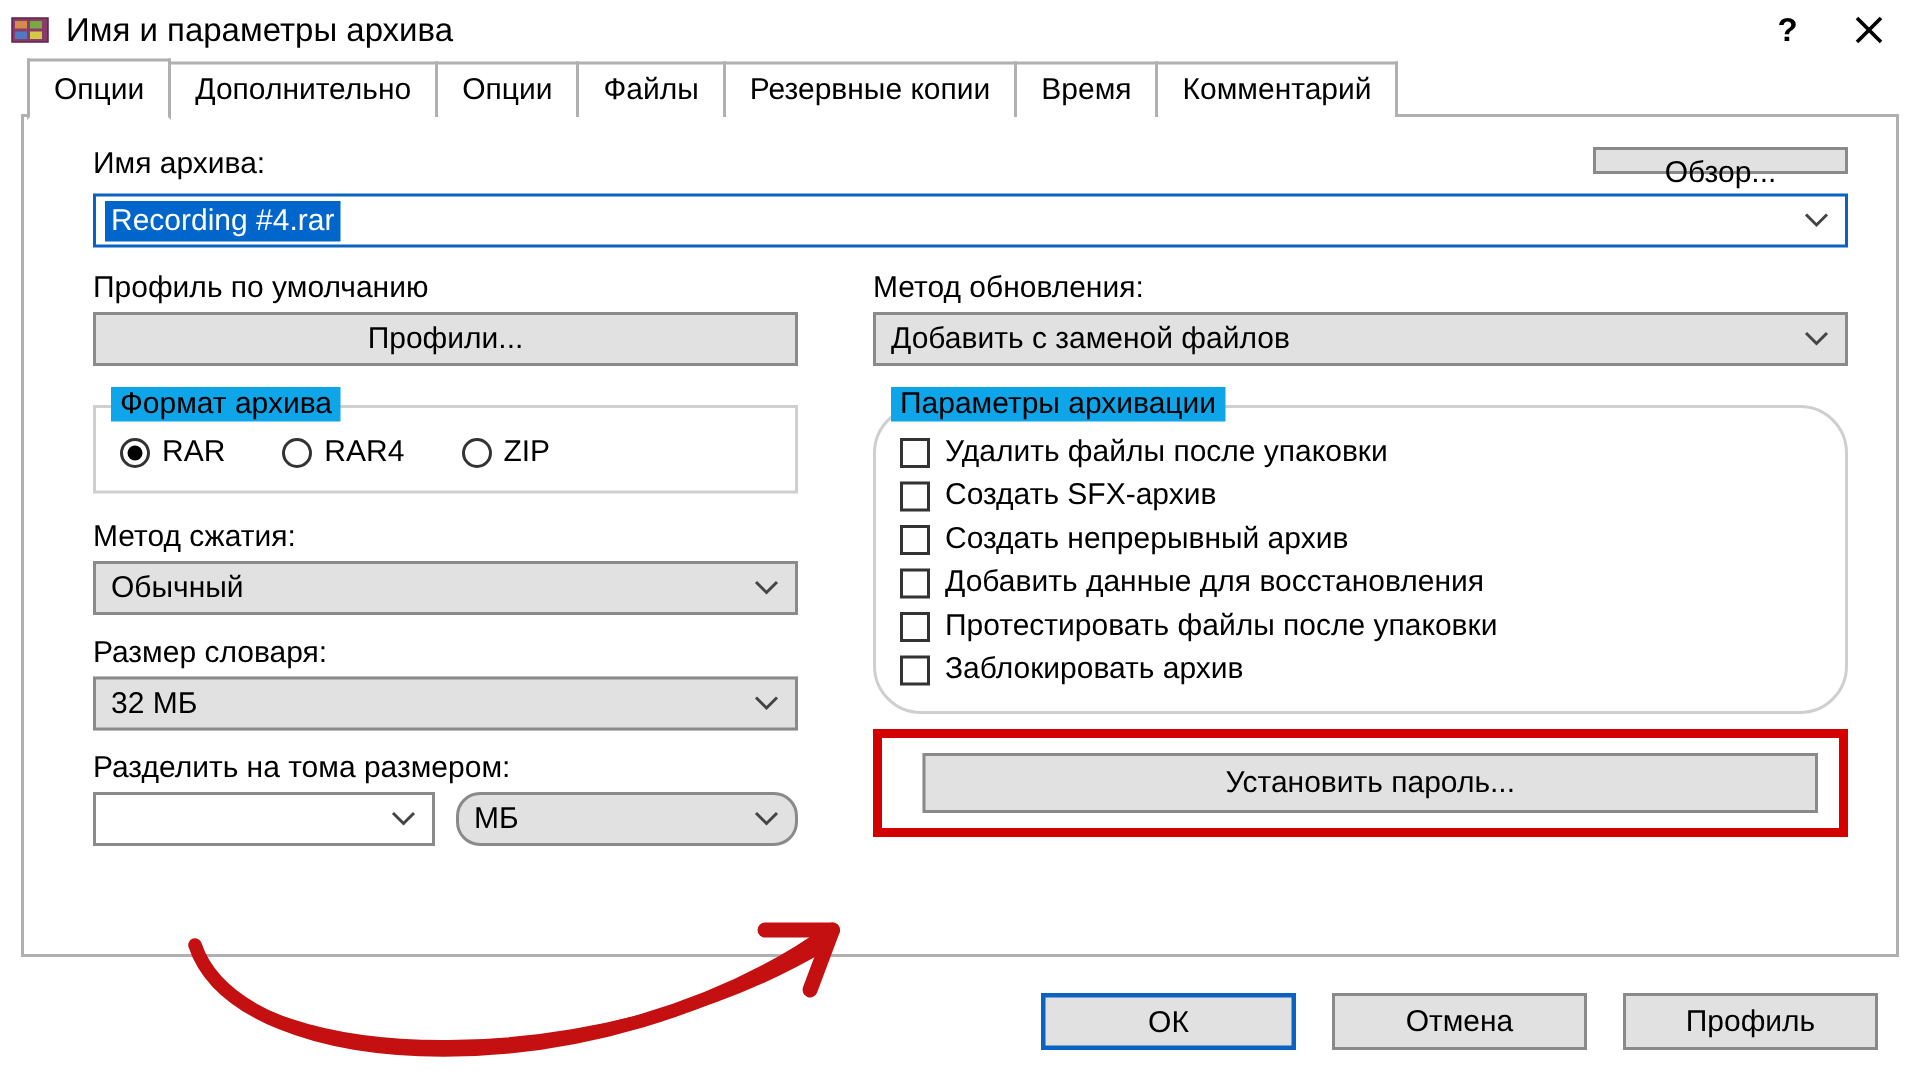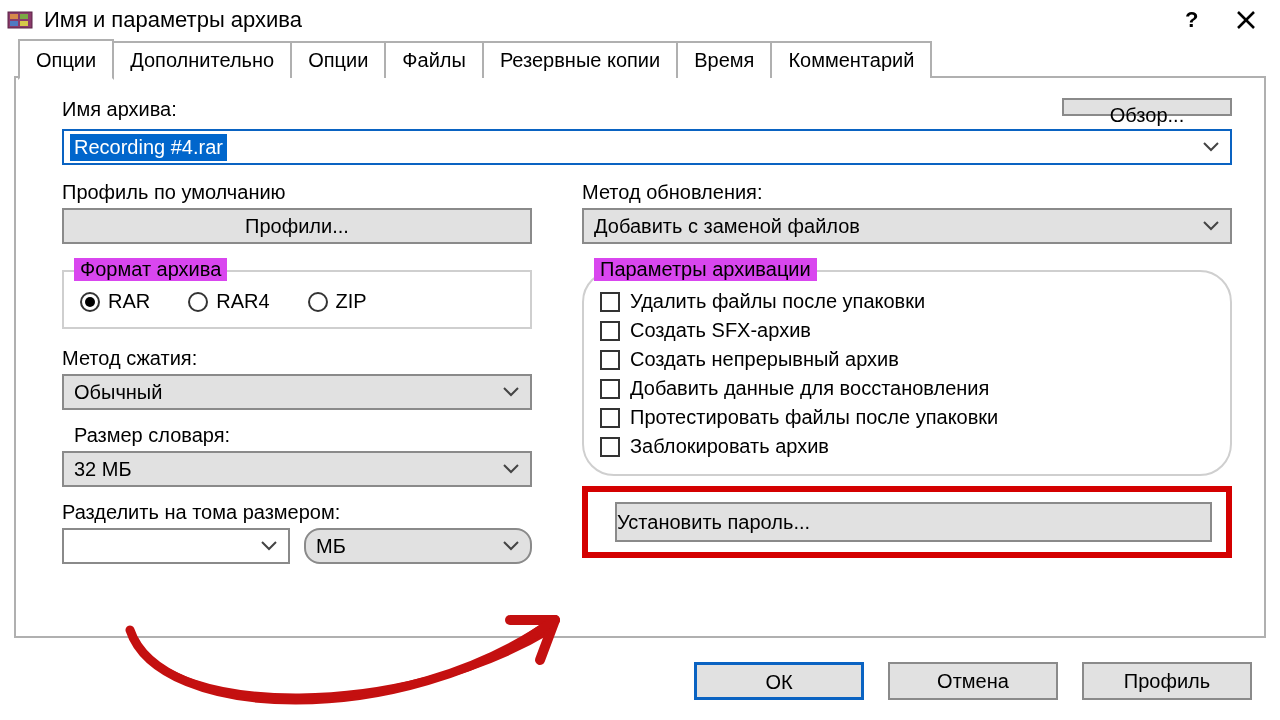--- a/index.html
+++ b/index.html
@@ -160,21 +160,21 @@
   .fieldset {
     border: 2px solid #cfcfcf;
     padding: 14px 16px 14px 16px;
     margin-top: 10px;
     position: relative;
   }
   .fieldset .legend {
     position: absolute;
     top: -14px;
     left: 10px;
-    background: #d946ef;
+    background: #0ea5e9;
     padding: 0 6px;
     font-size: 20px;
   }
   .radios {
     display: flex;
     gap: 38px;
     align-items: center;
     margin-top: 4px;
   }
   .radio {
@@ -205,20 +205,21 @@
   .split-row .unit { width: 150px; border-radius: 16px; }
   .password-wrap {
     border: 6px solid #d40000;
     padding: 10px 14px;
     margin-top: 10px;
   }
   .password-btn {
     border: 2px solid #8a8a8a;
     background: #e1e1e1;
     height: 40px;
+    text-align: center;
     line-height: 36px;
     font-size: 20px;
     cursor: default;
     margin-left: 13px;
   }
   .footer {
     position: absolute;
     bottom: 20px; right: 28px;
     display: flex; gap: 24px;
   }
@@ -327,21 +328,21 @@
           <span class="lbl" style="margin-top:18px;">Метод сжатия:</span>
           <div class="dropdown">
             <span>Обычный</span>
             <span class="chev">
               <svg width="18" height="12" viewBox="0 0 18 12">
                   <polyline points="2,2 9,9 16,2" fill="none" stroke="#444" stroke-width="2"></polyline>
                 </svg>
             </span>
           </div>
 
-          <span class="lbl" style="margin-top:14px;margin-left:12px;">Размер словаря:</span>
+          <span class="lbl" style="margin-top:14px;">Размер словаря:</span>
           <div class="dropdown">
             <span>32 МБ</span>
             <span class="chev">
               <svg width="18" height="12" viewBox="0 0 18 12">
                   <polyline points="2,2 9,9 16,2" fill="none" stroke="#444" stroke-width="2"></polyline>
                 </svg>
             </span>
           </div>
 
           <span class="lbl" style="margin-top:14px;">Разделить на тома размером:</span>

